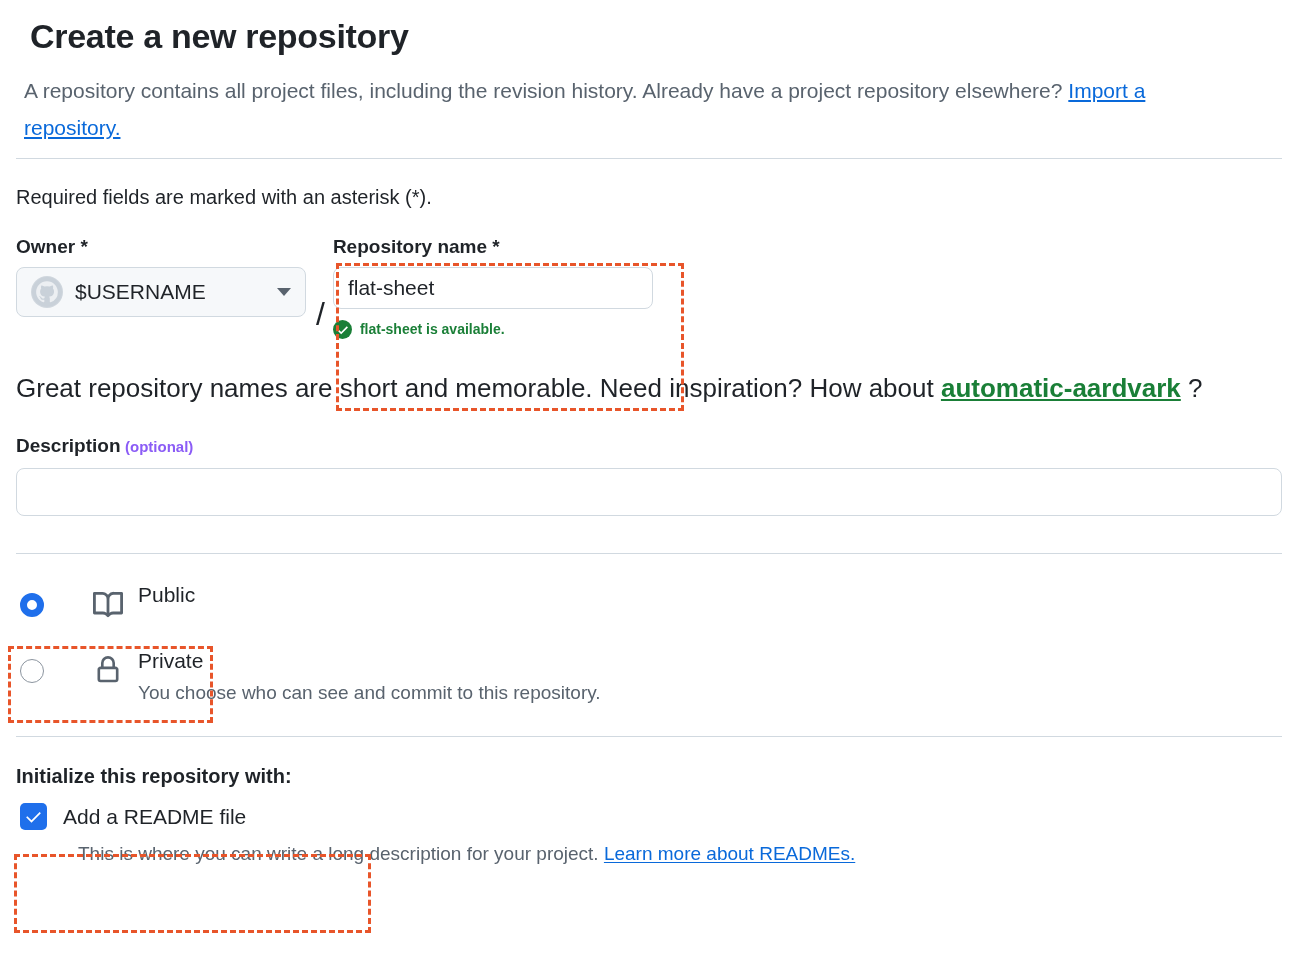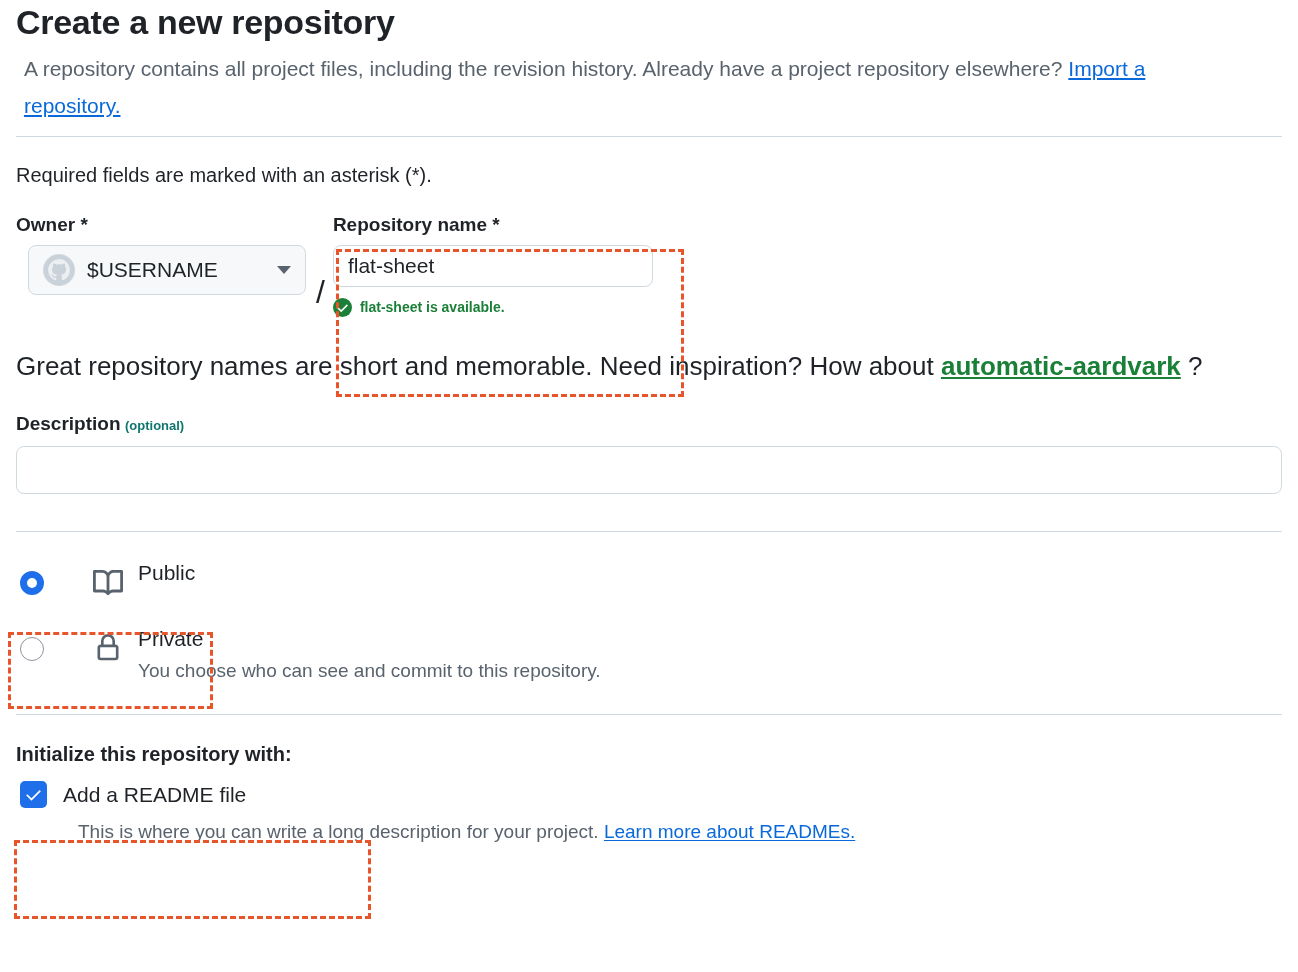--- a/index.html
+++ b/index.html
@@ -19,21 +19,21 @@
   .page {
     position: relative;
     width: 1298px;
     height: 972px;
     box-sizing: border-box;
     padding: 0 16px;
   }
 
   
   .page-title {
-    margin: 0;
+    margin: 14px;
     font-size: 34px;
     line-height: 44px;
     font-weight: 700;
     letter-spacing: -0.3px;
     color: #1f2328;
   }
   .page-subtitle {
     margin: 6px 0 0 8px;
     font-size: 21px;
     line-height: 37px;
@@ -81,21 +81,20 @@
     display: flex;
     align-items: center;
     gap: 12px;
     height: 50px;
     box-sizing: border-box;
     padding: 0 14px;
     background: #f6f8fa;
     border: 1px solid #d1d9e0;
     border-radius: 8px;
     cursor: pointer;
-    margin-left: 12px;
   }
   .avatar {
     width: 32px;
     height: 32px;
     border-radius: 50%;
     background: #d0d7de;
     flex: none;
     display: flex;
     align-items: center;
     justify-content: center;
@@ -166,23 +165,23 @@
 
   
   .desc-block { margin-top: 32px; }
   .desc-label {
     font-size: 19px;
     font-weight: 700;
     color: #1f2328;
     line-height: 24px;
   }
   .optional {
-    font-size: 13px;
-    font-weight: 700;
-    color: #0f766e;
+    font-size: 15px;
+    font-weight: 700;
+    color: #8b5cf6;
     text-align: right;
   }
   .desc-input {
     box-sizing: border-box;
     width: 100%;
     height: 48px;
     margin-top: 10px;
     padding: 0 14px;
     font-size: 20px;
     font-family: "Liberation Sans", sans-serif;

